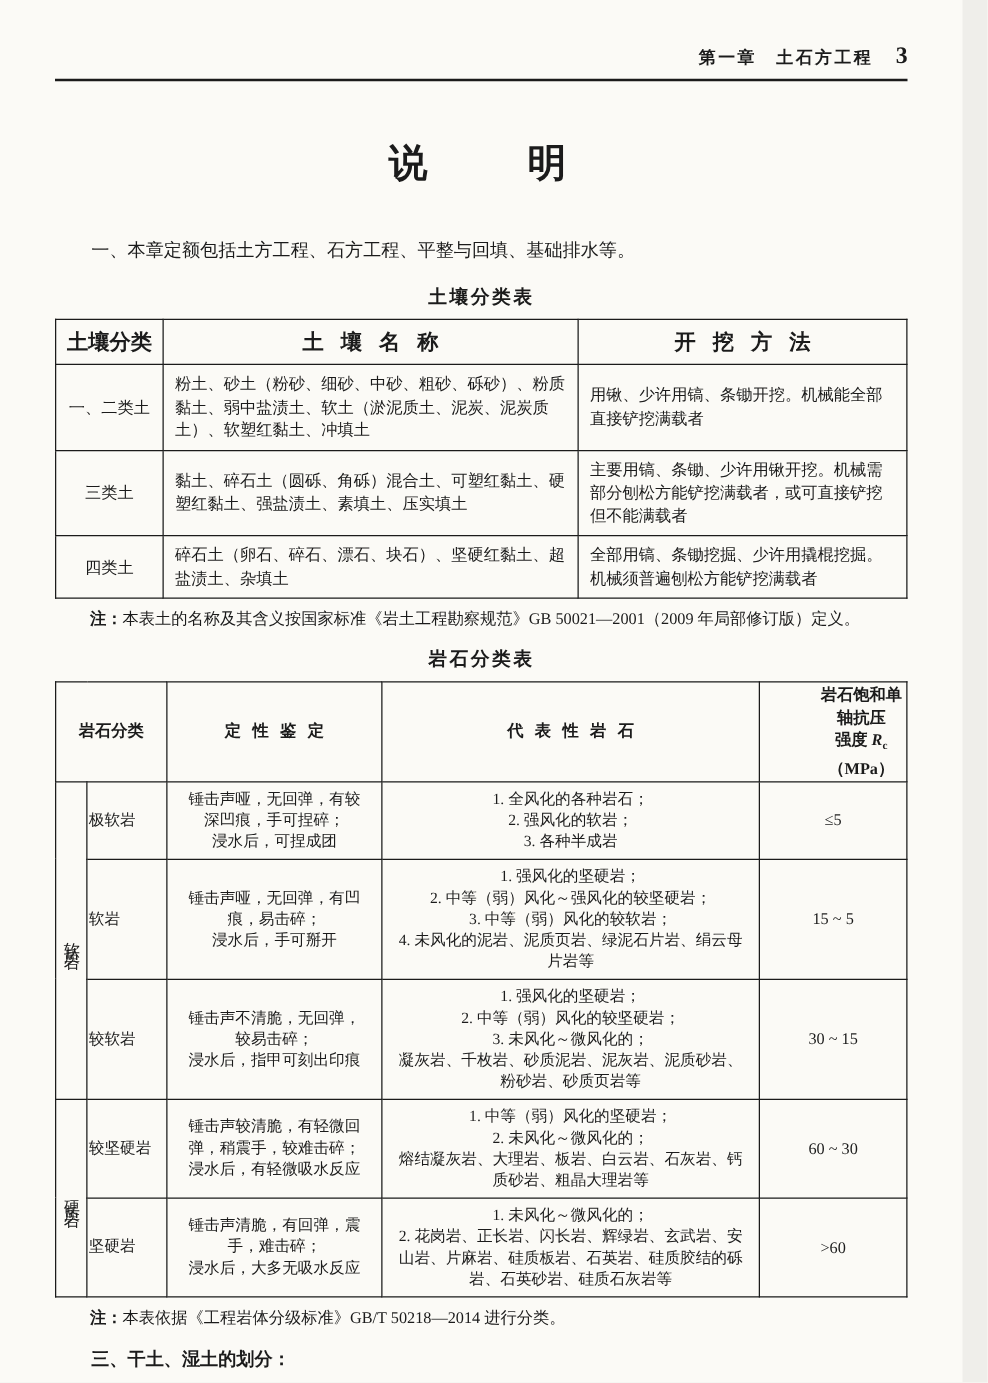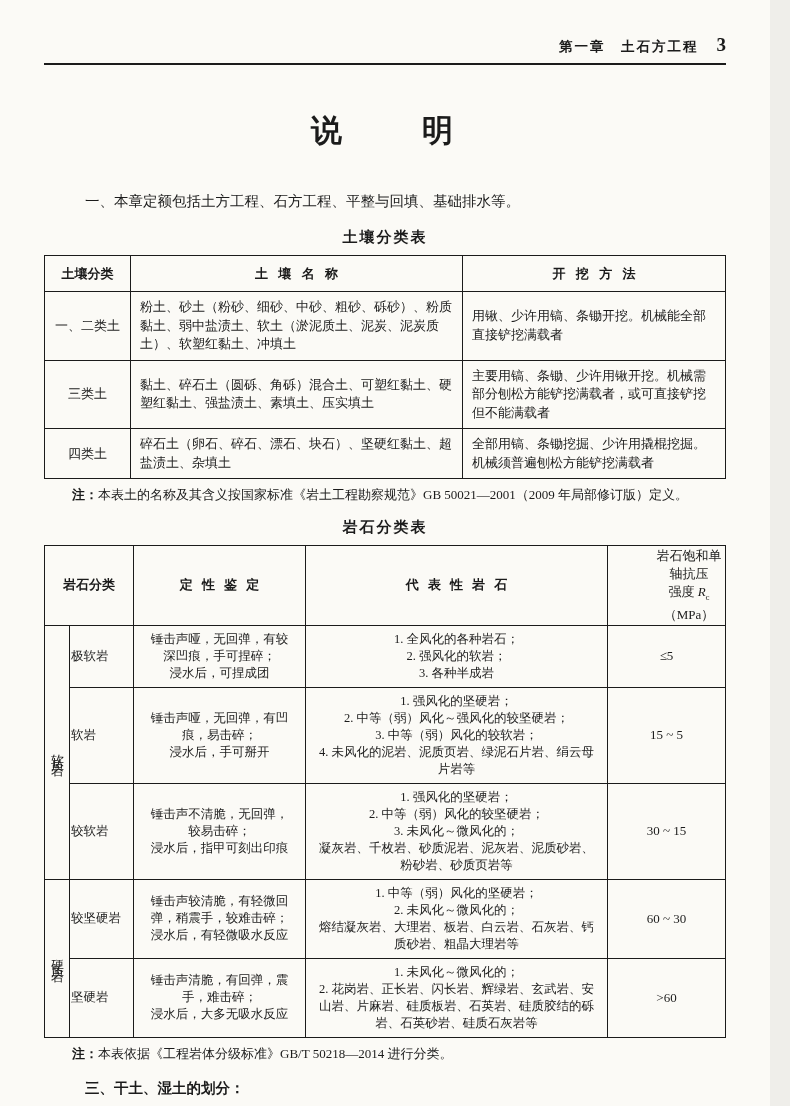--- a/index.html
+++ b/index.html
@@ -32,40 +32,40 @@
     font-weight: bold;
     margin-top: 45px;
     letter-spacing: 6px;
   }
   
   .intro { margin-top: 36px; }
   p.body-p {
     font-size: 14.5px;
     line-height: 26px;
     text-indent: 2em;
-    margin: 12px;
+    margin: 0;
     text-align: justify;
   }
   p.bold { font-weight: bold; }
   
   .tbl-title {
     text-align: center; font-weight: bold;
     font-size: 15px; letter-spacing: 2px;
     margin: 14px 0 8px 0;
   }
   table {
     width: 100%;
     border-collapse: collapse;
     table-layout: fixed;
     border: 1.8px solid #1b1b1b;
   }
   th, td { border: 1px solid #1b1b1b; vertical-align: middle; }
   
   .soil th {
-    height: 33px; font-size: 13px; font-weight: bold; text-align: center;
+    height: 33px; font-size: 17px; font-weight: bold; text-align: center;
   }
   .soil th.sp { letter-spacing: 0.8em; text-indent: 0.8em; }
   .soil col.w-cat  { width: 86px; }
   .soil col.w-name { width: 332px; }
   .soil td.cat { text-align: center; font-size: 13px; }
   .soil td.txt {
     font-size: 13px; line-height: 18.5px;
     padding: 6px 9px; text-align: left;
   }
   
@@ -90,21 +90,21 @@
   .rock td.cat { text-align: left; }
   .rock td.qual {
     text-align: center; white-space: pre-line;
     line-height: 17px; padding: 5px 2px;
   }
   .rock td.rep {
     text-align: center; white-space: pre-line;
     line-height: 17px; padding: 5px 8px;
   }
   .rock td.str { text-align: center; font-size: 13px; }
-  .str-h div { font-weight: normal; padding-left: 45px; }
+  .str-h div { font-weight: bold; padding-left: 45px; }
   .str-h i { font-style: italic; font-family: "Liberation Serif", serif; }
   .str-h sub { font-size: 9px; }
   
   p.note {
     font-size: 13px; line-height: 18px;
     margin: 7px 0 4px 0;
     padding-left: 28px;
   }
   p.note b { font-weight: bold; }
   

